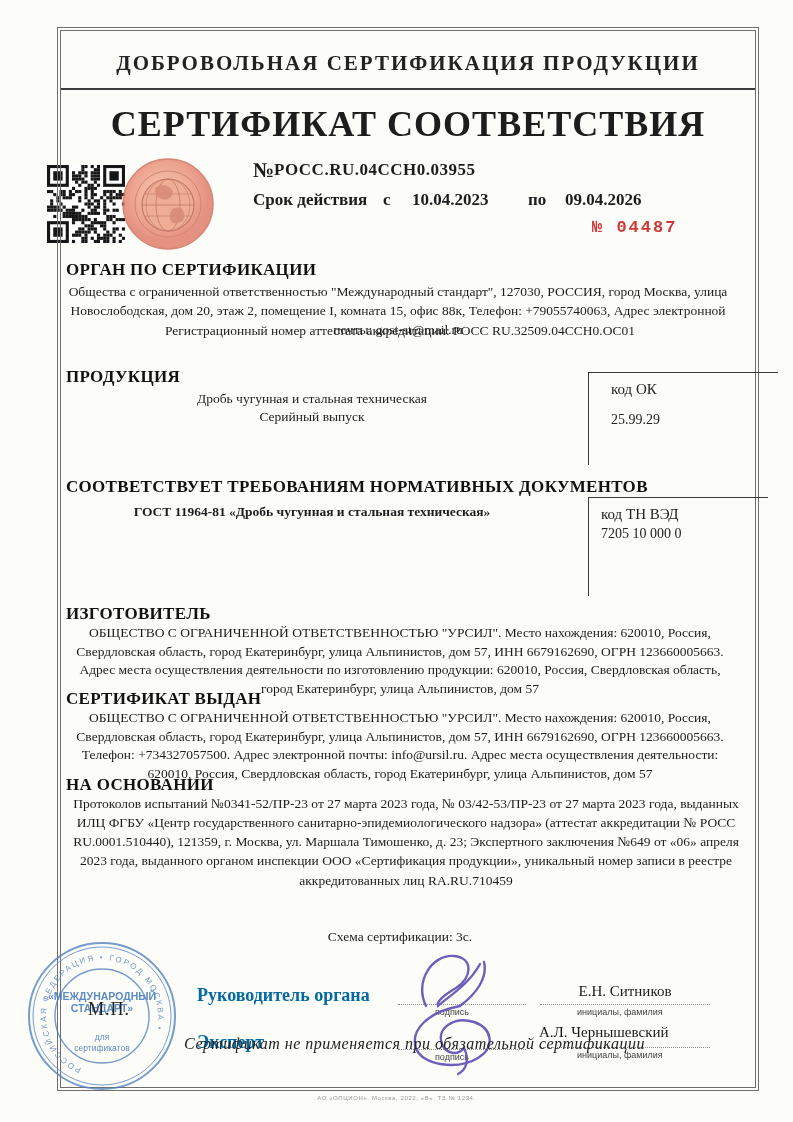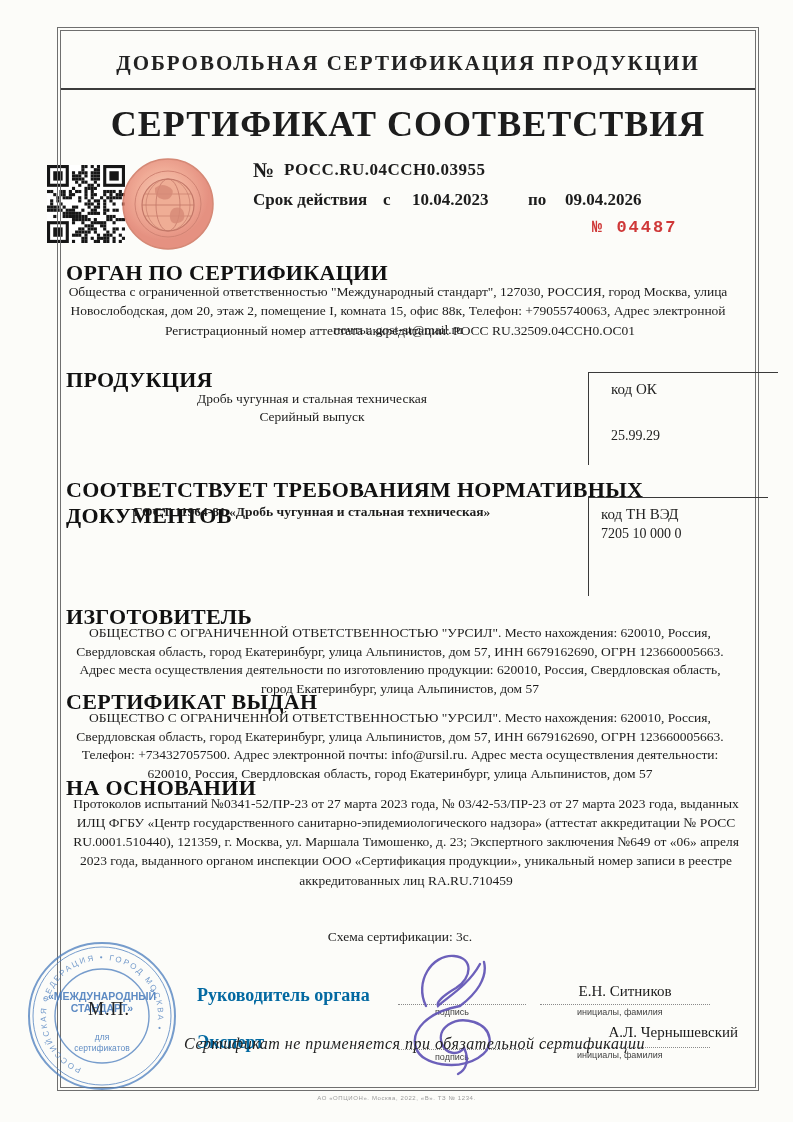--- a/index.html
+++ b/index.html
@@ -26,41 +26,41 @@
     font-weight:bold;font-size:21px;letter-spacing:2px;color:#222;
   }
   .banner-rule{position:absolute;left:3px;right:3px;top:60px;border-top:2px solid #3c3c3c;}
   .doc-title{
     position:absolute;left:0;right:0;top:64px;text-align:center;
     font-weight:bold;font-size:36px;letter-spacing:1px;color:#1d1d1d;margin-top:11px;
   }
   
   .reg-number-row{position:absolute;left:253px;top:158px;font-weight:bold;}
   .reg-number-row .nosign{font-size:21px;}
-  .reg-number-row .num{font-size:17px;letter-spacing:.5px;margin-left:10px;vertical-align:2px;}
+  .reg-number-row .num{font-size:17px;letter-spacing:.5px;margin-left:0;vertical-align:2px;}
   .validity-row{position:absolute;left:253px;top:190px;font-weight:bold;font-size:17px;width:420px;}
   .validity-row span{position:absolute;top:0;}
   .v-label{left:0;}
   .v-s{left:130px;}
   .v-from{left:159px;}
   .v-po{left:275px;}
   .v-to{left:312px;}
   .blank-number{
     position:absolute;left:592px;top:218px;color:#cf3838;
     font-family:"Liberation Mono",monospace;font-size:17px;font-weight:bold;letter-spacing:2px;
   }
   
   .qr{position:absolute;left:47px;top:165px;width:78px;height:78px;}
   .holo{position:absolute;left:122px;top:158px;width:92px;height:92px;opacity:.85;}
   
-  .sec-title{position:absolute;font-weight:bold;font-size:22px;letter-spacing:.3px;color:#111;}
+  .sec-title{position:absolute;font-weight:bold;font-size:17px;letter-spacing:.3px;color:#111;}
   .sec-text{position:absolute;font-size:13.5px;line-height:1.42;color:#1d1d1d;width:676px;text-align:center;}
   .code-box{position:absolute;left:588px;width:167px;border-top:1.5px solid #3a3a3a;border-left:1px solid #3a3a3a;padding:8px 0 0 12px;}
   .code-label{font-size:15px;color:#222;}
-  .code-value{font-size:14px;color:#222;margin-top:30px;}
+  .code-value{font-size:14px;color:#222;margin-top:14px;}
   .code-box.tnved .code-value{margin-top:3px;}
   
   .blue-stamp{position:absolute;left:26px;top:940px;width:152px;height:152px;opacity:.9;}
   .mp-mark{position:absolute;left:88px;top:999px;font-size:18px;color:#222;letter-spacing:1px;}
   .sig-label{position:absolute;font-weight:bold;font-size:18px;color:#0369a1;}
   .sig-line{position:absolute;border-bottom:1px dotted #8a8a8a;height:1px;}
   .sig-caption{position:absolute;font-size:9px;color:#444;font-family:"Liberation Sans",sans-serif;}
   .sig-name{position:absolute;font-size:15px;color:#1a1a1a;}
   .signature-ink{position:absolute;left:388px;top:948px;pointer-events:none;}
   .footer-note{
@@ -402,21 +402,21 @@
   <div class="sig-label" style="left:197px;top:985px;">Руководитель органа</div>
   <div class="sig-line" style="left:398px;top:1003px;width:128px;"></div>
   <div class="sig-caption" style="left:435px;top:1007px;">подпись</div>
   <div class="sig-name" style="left:540px;top:983px;width:170px;text-align:center;">Е.Н. Ситников</div>
   <div class="sig-line" style="left:540px;top:1003px;width:170px;"></div>
   <div class="sig-caption" style="left:577px;top:1007px;">инициалы, фамилия</div>
 
   <div class="sig-label" style="left:197px;top:1032px;">Эксперт</div>
   <div class="sig-line" style="left:398px;top:1048px;width:128px;"></div>
   <div class="sig-caption" style="left:435px;top:1052px;">подпись</div>
-  <div class="sig-name" style="left:568px;top:1024px;width:170px;text-align:right;">А.Л. Чернышевский</div>
+  <div class="sig-name" style="left:539px;top:1024px;width:170px;text-align:left;">А.Л. Чернышевский</div>
   <div class="sig-line" style="left:540px;top:1046px;width:170px;"></div>
   <div class="sig-caption" style="left:577px;top:1050px;">инициалы, фамилия</div>
 
   <div class="signature-ink">
     <svg width="140" height="128" viewBox="0 0 140 128">
       <g fill="none" stroke="#5d50b4" stroke-width="2.4" stroke-linecap="round" opacity=".9">
         <path d="M38,58 C26,34 44,6 66,8 C86,10 84,30 68,40 C56,47 48,54 50,58 C58,50 80,38 92,16"></path>
         <path d="M96,14 C100,30 88,46 72,58 C40,64 22,82 28,100 C34,118 70,122 90,110 C108,99 104,80 86,74 C66,68 48,80 54,96 C58,106 70,108 76,100"></path>
         <path d="M76,100 C82,112 78,122 70,126"></path>
       </g>

